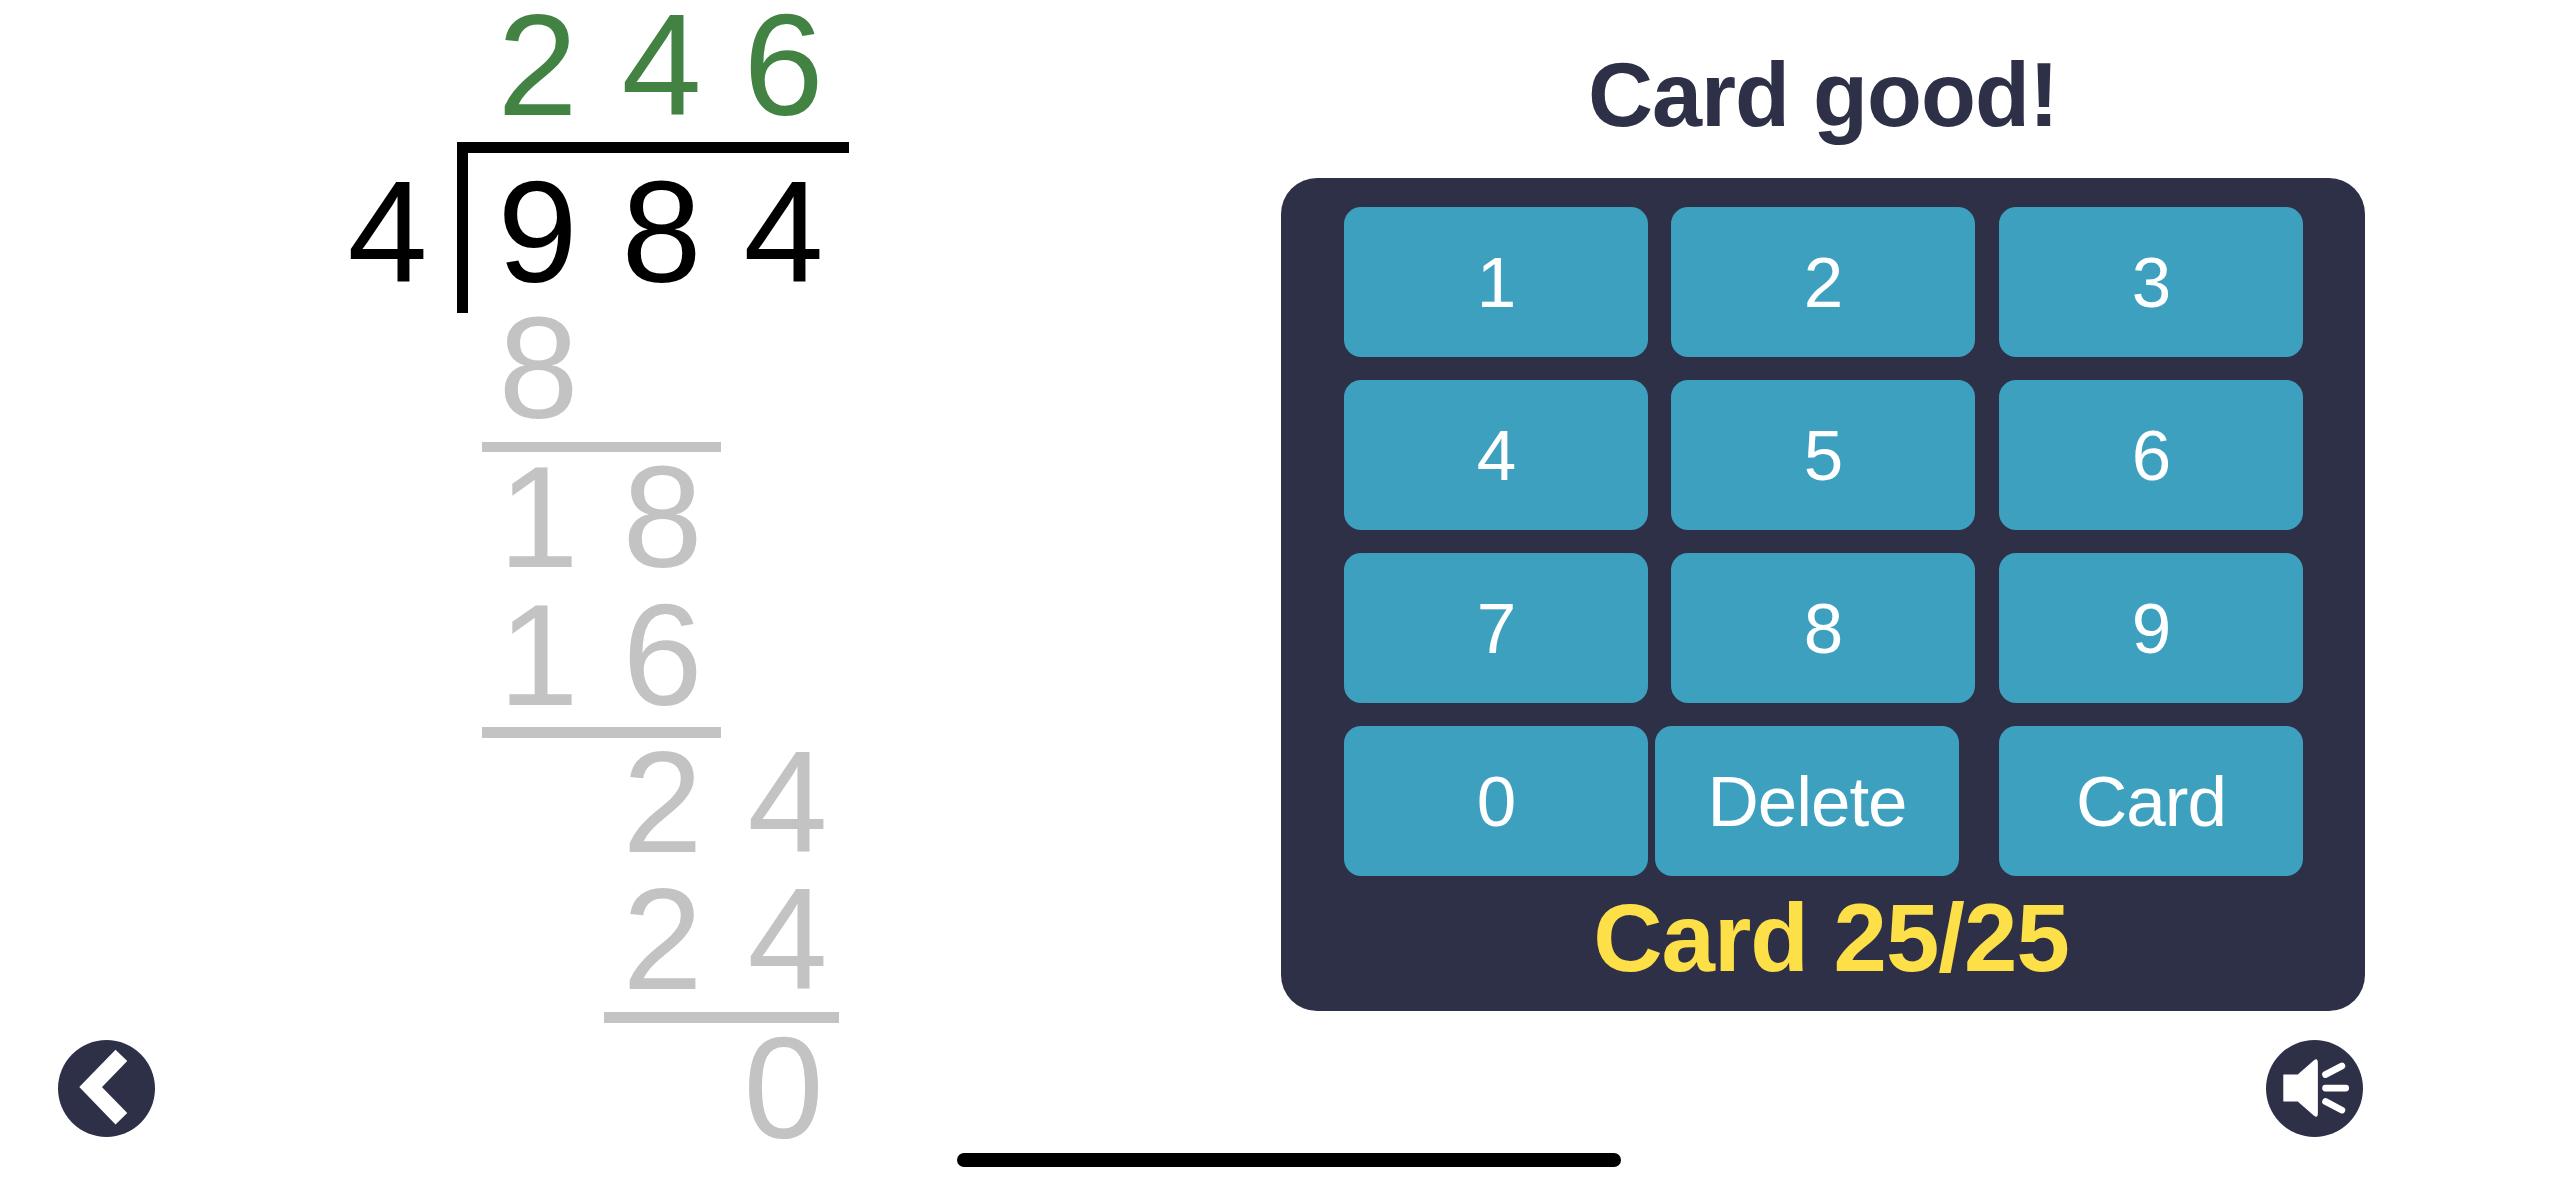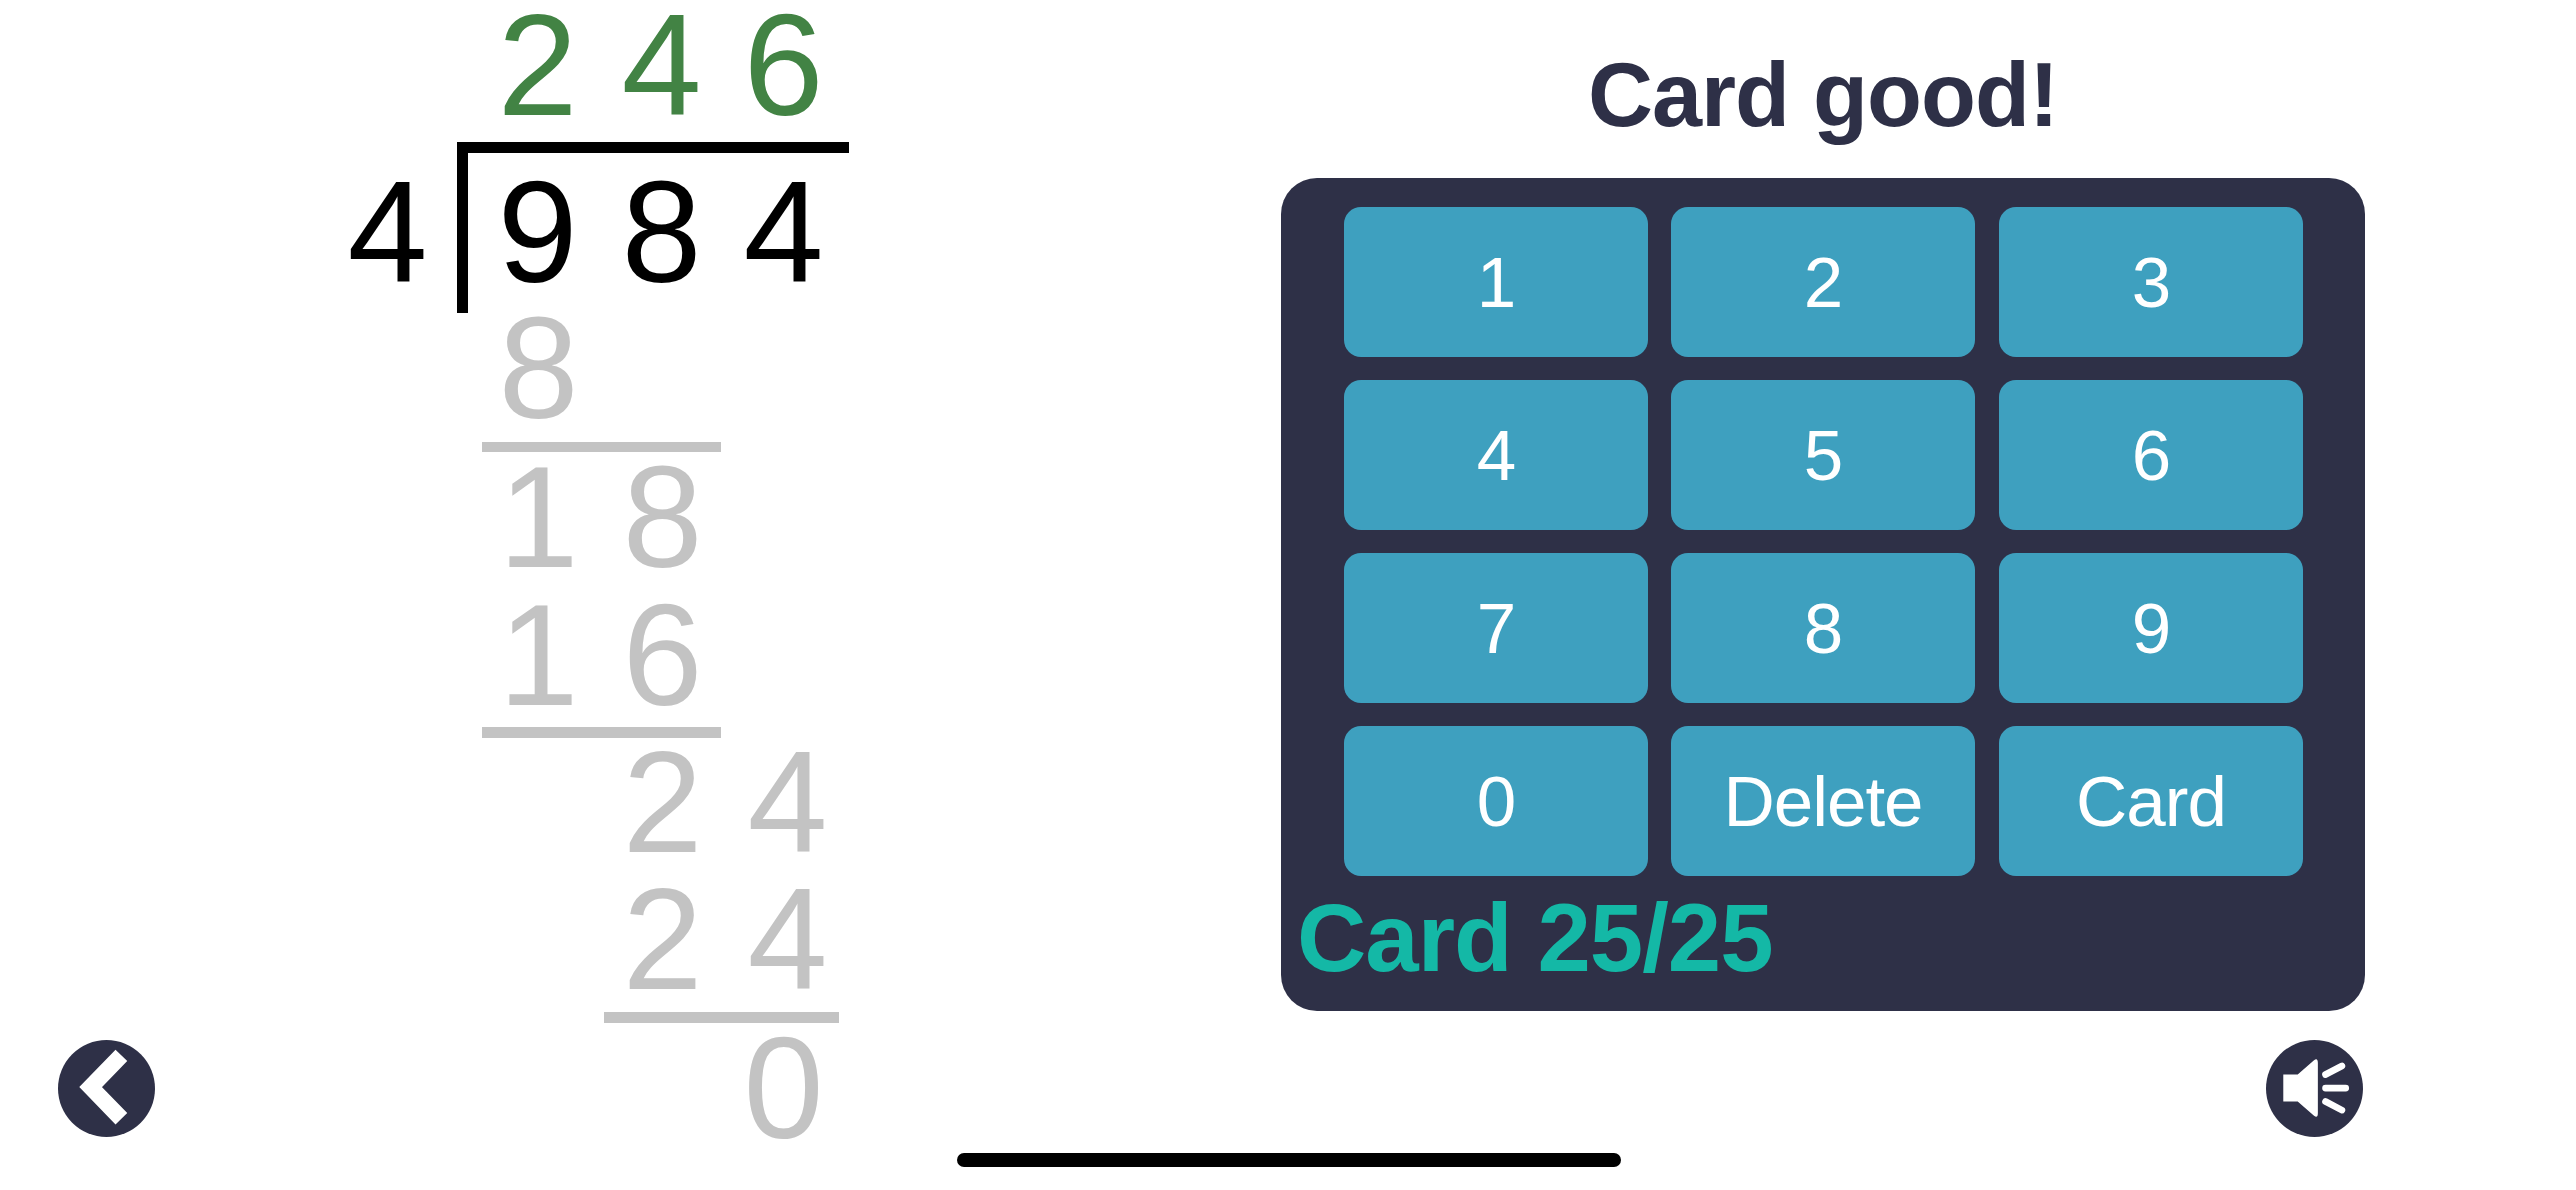--- a/index.html
+++ b/index.html
@@ -29,22 +29,22 @@
     font-family: "Liberation Sans", sans-serif; cursor: pointer;
     letter-spacing: -1px;
   }
   .title {
     position: absolute; left: 1281px; width: 1084px; top: 46px;
     text-align: center; font-weight: bold; font-size: 90px; color: #2e3047;
     line-height: 1.1; font-family: "Liberation Sans", sans-serif;
     letter-spacing: -1px;
   }
   .card-label {
-    position: absolute; left: 16px; width: 100%; top: 707px; 
-    color: #14b8a6; font-weight: bold; font-size: 96px; line-height: 1.1;
+    position: absolute; left: 8px; width: 100%; top: 707px; text-align: center;
+    color: #fde047; font-weight: bold; font-size: 96px; line-height: 1.1;
     font-family: "Liberation Sans", sans-serif; letter-spacing: -1px;
   }
   .circle-btn {
     position: absolute; width: 97px; height: 97px; border-radius: 50%;
     background: #2e3047; cursor: pointer;
   }
   .home-indicator {
     position: absolute; left: 957px; top: 1153px; width: 664px; height: 14.4px;
     background: #000; border-radius: 7.7px;
   }
@@ -96,21 +96,21 @@
 
   <div class="key" style="left:63px; top:202px;">4</div>
   <div class="key" style="left:390px; top:202px;">5</div>
   <div class="key" style="left:718px; top:202px;">6</div>
 
   <div class="key" style="left:63px; top:375px;">7</div>
   <div class="key" style="left:390px; top:375px;">8</div>
   <div class="key" style="left:718px; top:375px;">9</div>
 
   <div class="key" style="left:63px; top:548px;">0</div>
-  <div class="key" style="left:390px; top:548px;text-align:right;">Delete</div>
+  <div class="key" style="left:374px; top:548px;text-align:right;">Delete</div>
   <div class="key" style="left:718px; top:548px;">Card</div>
 
   <div class="card-label">Card 25/25</div>
 </div>
 
 <div class="circle-btn" style="left:58px; top:1040px;">
   <svg width="97" height="97" viewBox="0 0 101 101" style="position:absolute; left:0; top:0;">
     <polyline points="66,16 34,49 66,82" fill="none" stroke="#ffffff" stroke-width="17" stroke-linejoin="miter" stroke-linecap="butt"></polyline>
   </svg>
 </div>

